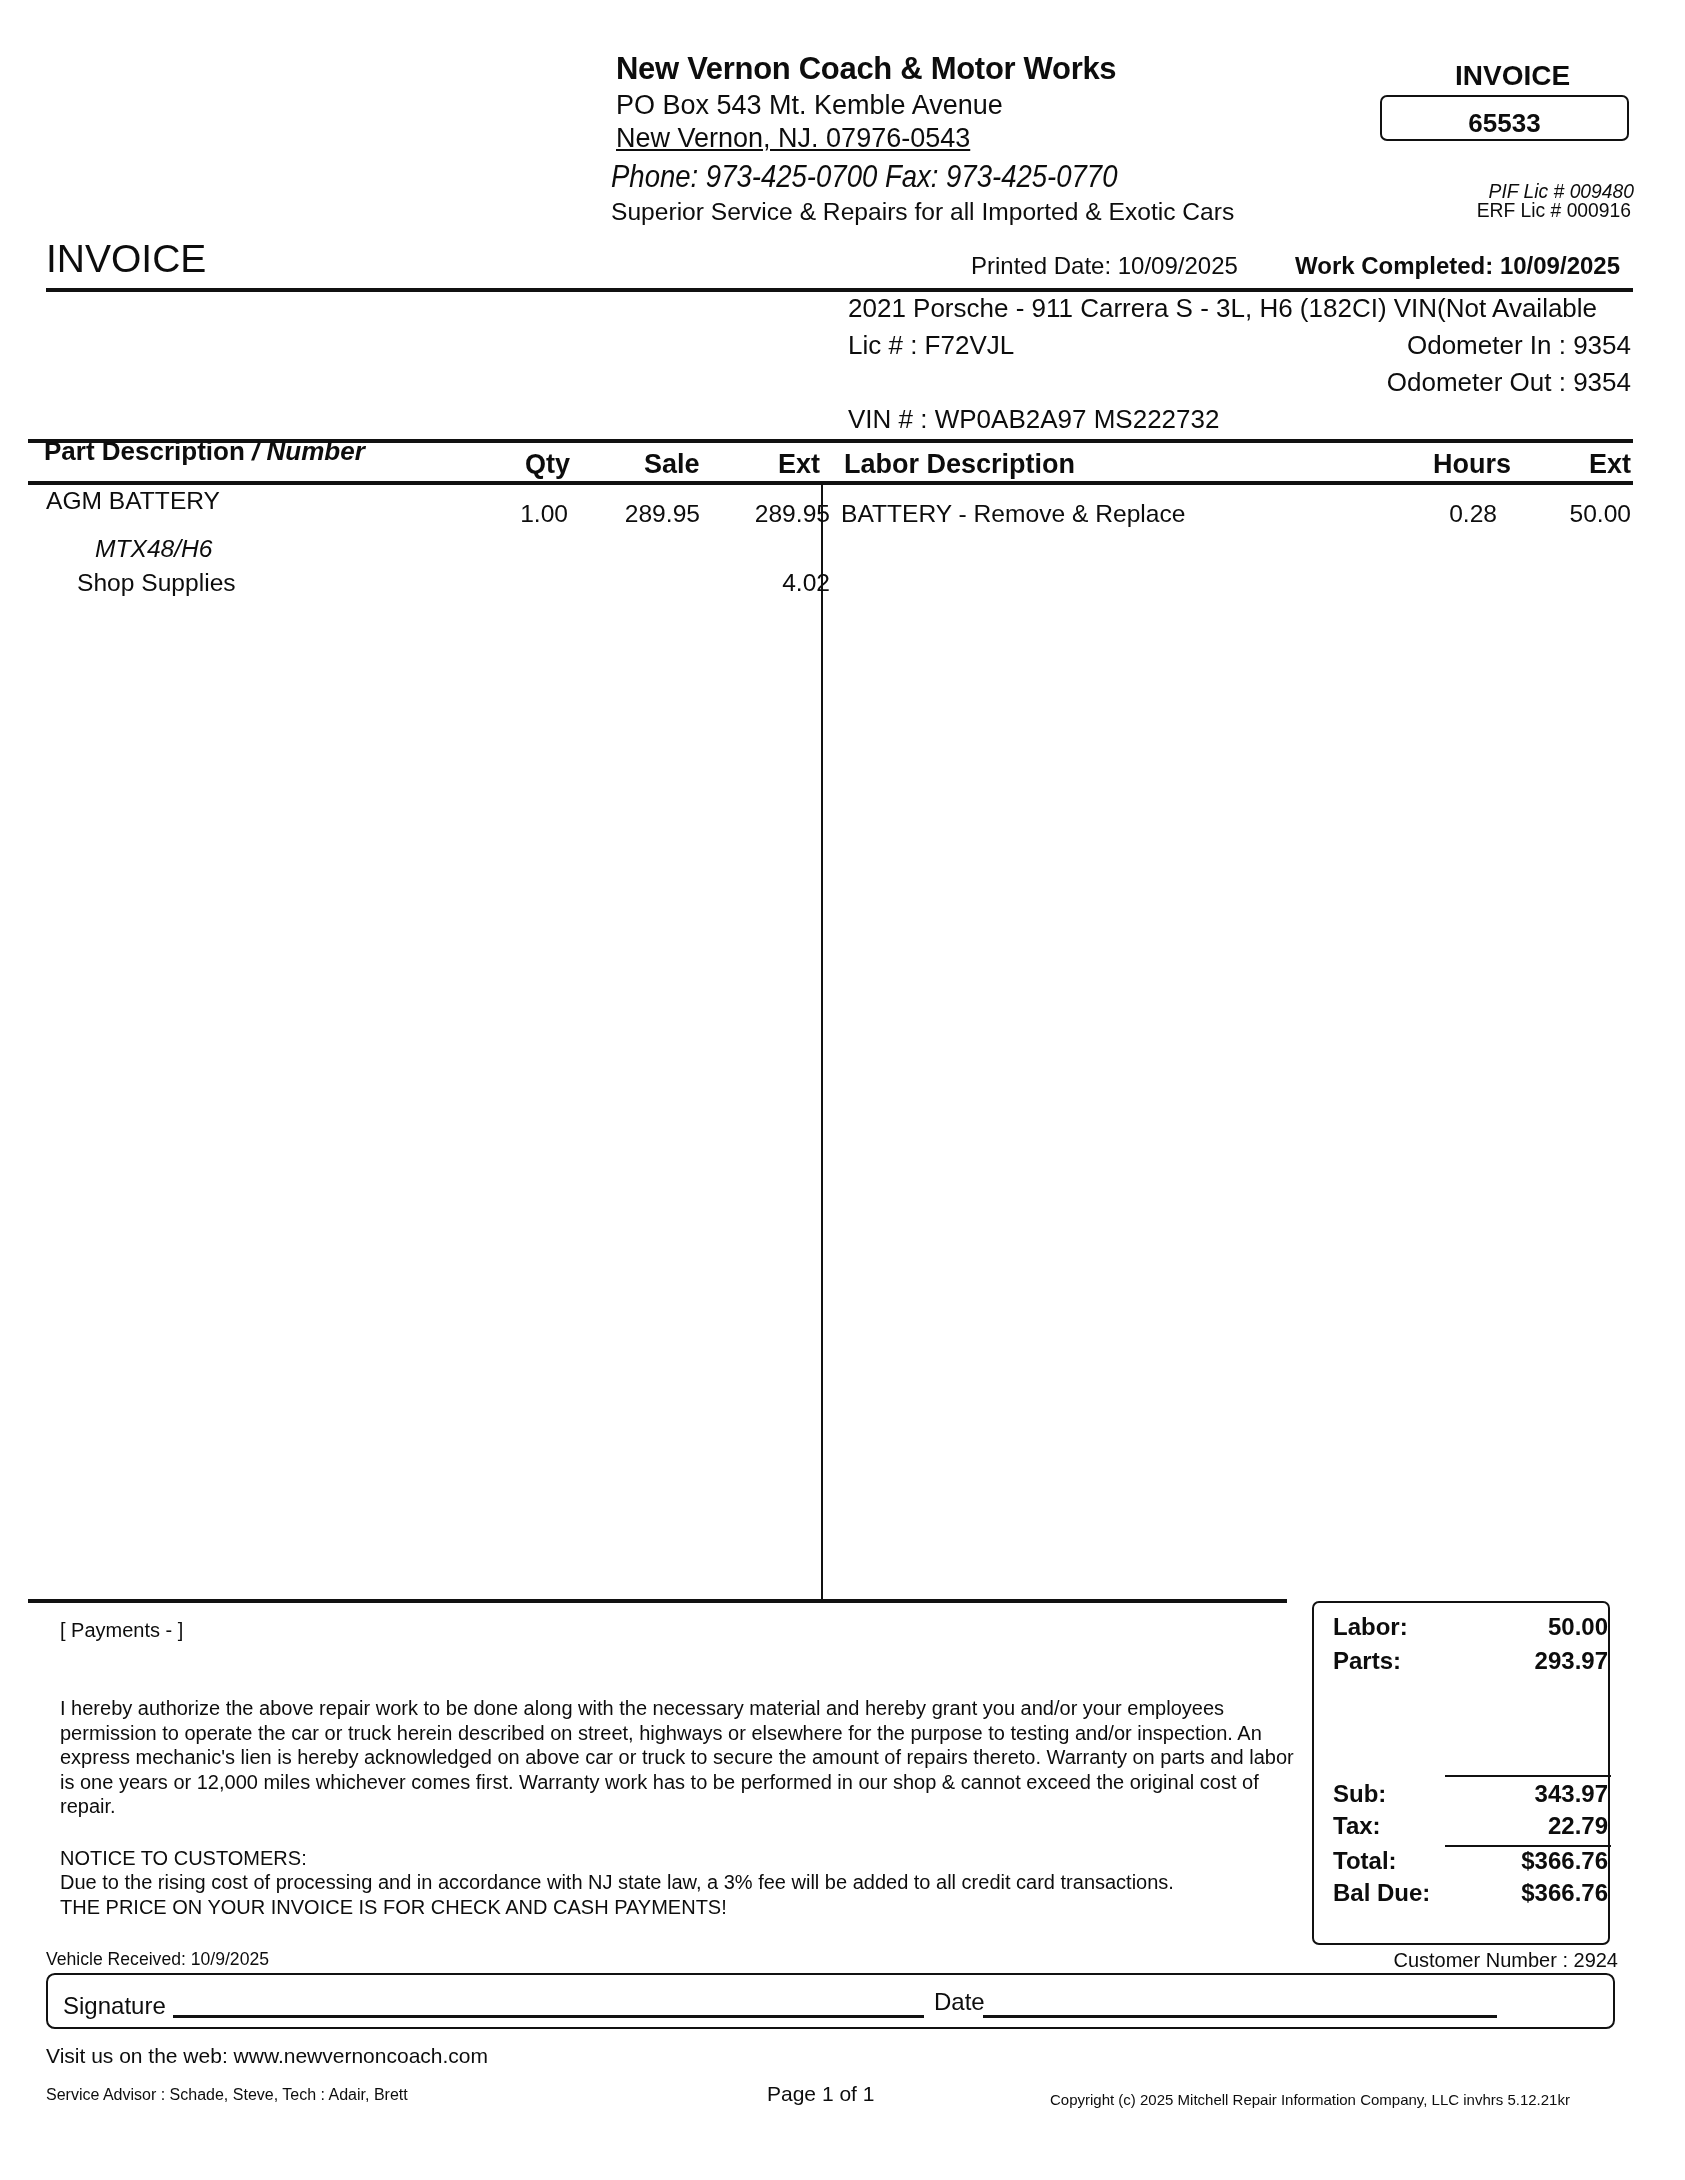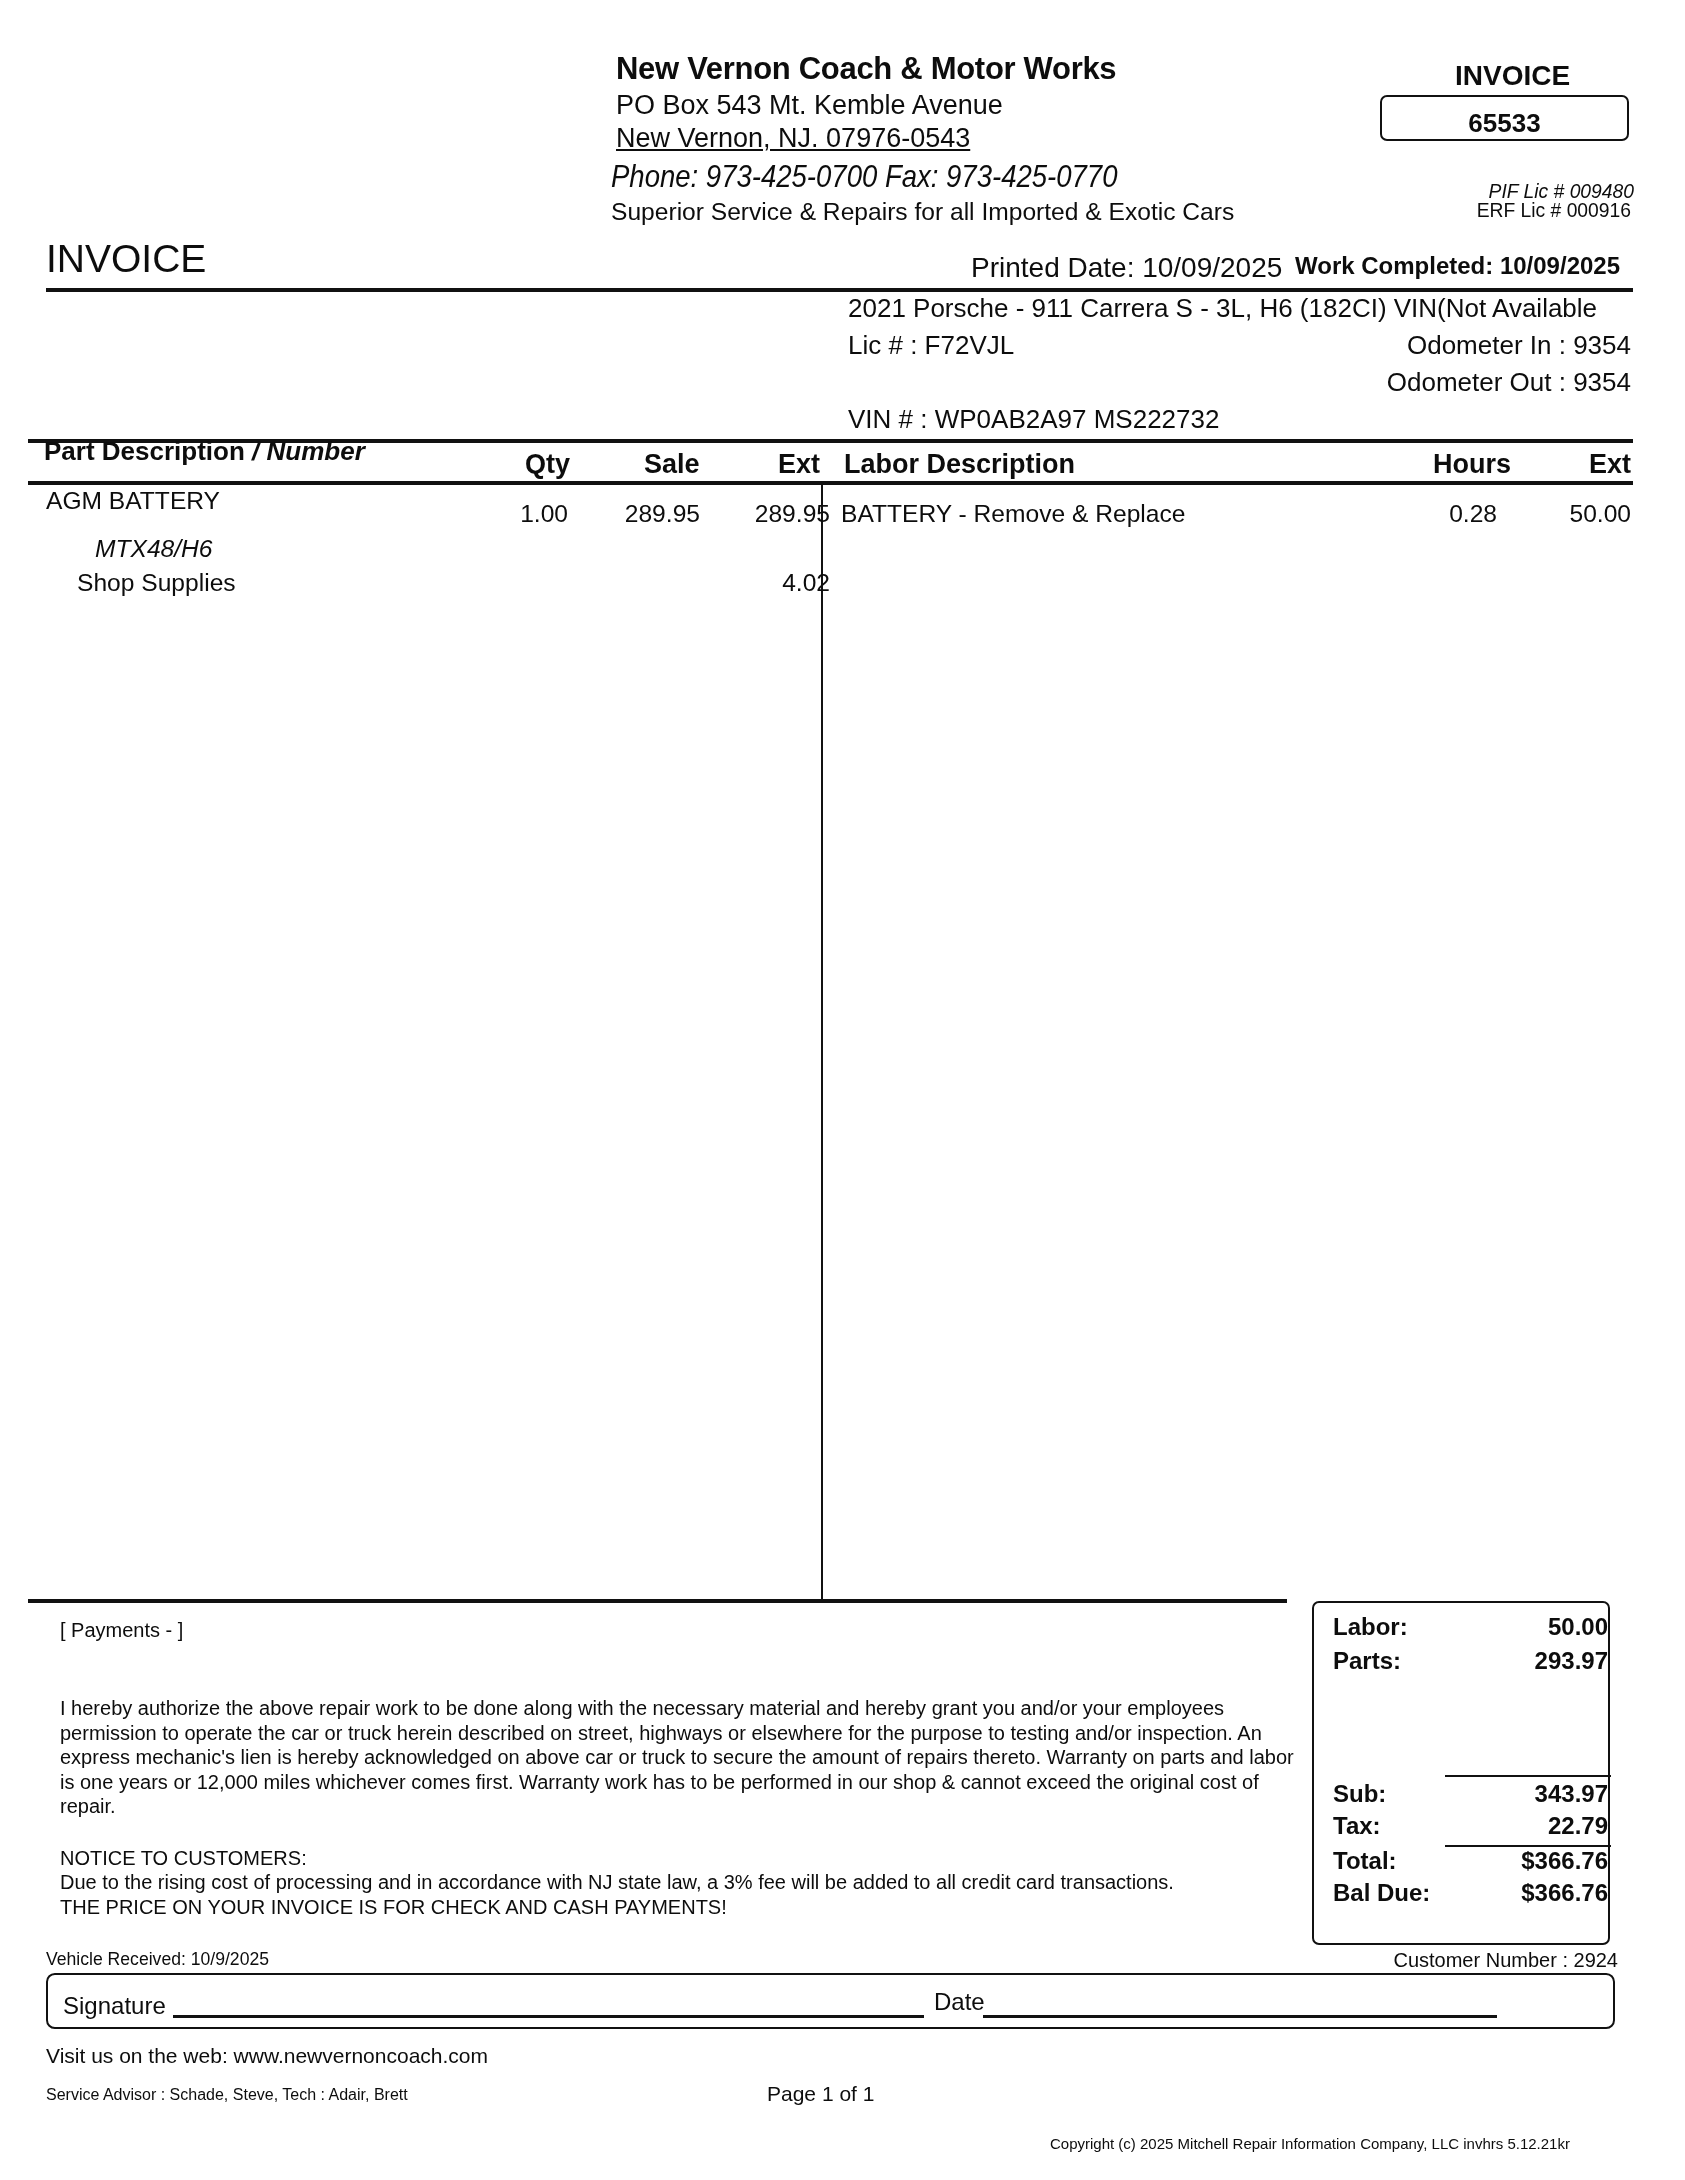--- a/index.html
+++ b/index.html
@@ -19,21 +19,21 @@
   .shop-phone { left: 611px; top: 158px; font-size: 32px; font-style: italic; transform: scaleX(0.86); transform-origin: left; }
   .shop-tag { left: 611px; top: 198px; font-size: 24.6px; }
 
   .inv-label { left: 1455px; top: 60px; font-size: 28px; font-weight: bold; }
   .inv-box { position: absolute; left: 1380px; top: 95px; width: 249px; height: 46px; border: 2.6px solid #111; border-radius: 7px; box-sizing: border-box;
              display: flex; align-items: flex-end; justify-content: center; font-size: 26px; font-weight: bold; }
   .pif { right: 51px; top: 181px; font-size: 19.3px; font-style: italic; }
   .erf { right: 54px; top: 200px; font-size: 19.3px; }
 
   .title-invoice { left: 46px; top: 237px; font-size: 39px; }
-  .printed { left: 971px; top: 252px; font-size: 28px; }
+  .printed { left: 971px; top: 252px; font-size: 24px; }
   .completed { left: 1295px; top: 252px; font-size: 24px; font-weight: bold; }
 
   
   .veh { left: 848px; top: 293px; font-size: 26px; width: 785px; overflow: hidden; }
   .lic { left: 848px; top: 330px; font-size: 26px; }
   .odo-in { right: 54px; top: 330px; font-size: 26px; }
   .odo-out { right: 54px; top: 367px; font-size: 26px; }
   .vin { left: 848px; top: 404px; font-size: 26px; }
 
   
@@ -148,14 +148,14 @@
 
 <div class="sig-box"></div>
 <div class="abs sig-label">Signature</div>
 <div class="sig-line"></div>
 <div class="abs date-label">Date</div>
 <div class="date-line"></div>
 
 <div class="abs" style="left:46px; top:2044px; font-size:21px;">Visit us on the web:  www.newvernoncoach.com</div>
 <div class="abs" style="left:46px; top:2086px; font-size:16px;">Service Advisor :  Schade, Steve,     Tech :  Adair, Brett</div>
 <div class="abs" style="left:767px; top:2082px; font-size:21px;">Page 1 of 1</div>
-<div class="abs" style="left:1050px; top:2091px; font-size:15px;margin-top:44px;">Copyright (c) 2025 Mitchell Repair Information Company, LLC  invhrs 5.12.21kr</div>
+<div class="abs" style="left:1050px; top:2091px; font-size:15px;">Copyright (c) 2025 Mitchell Repair Information Company, LLC  invhrs 5.12.21kr</div>
 
 
 </body></html>

